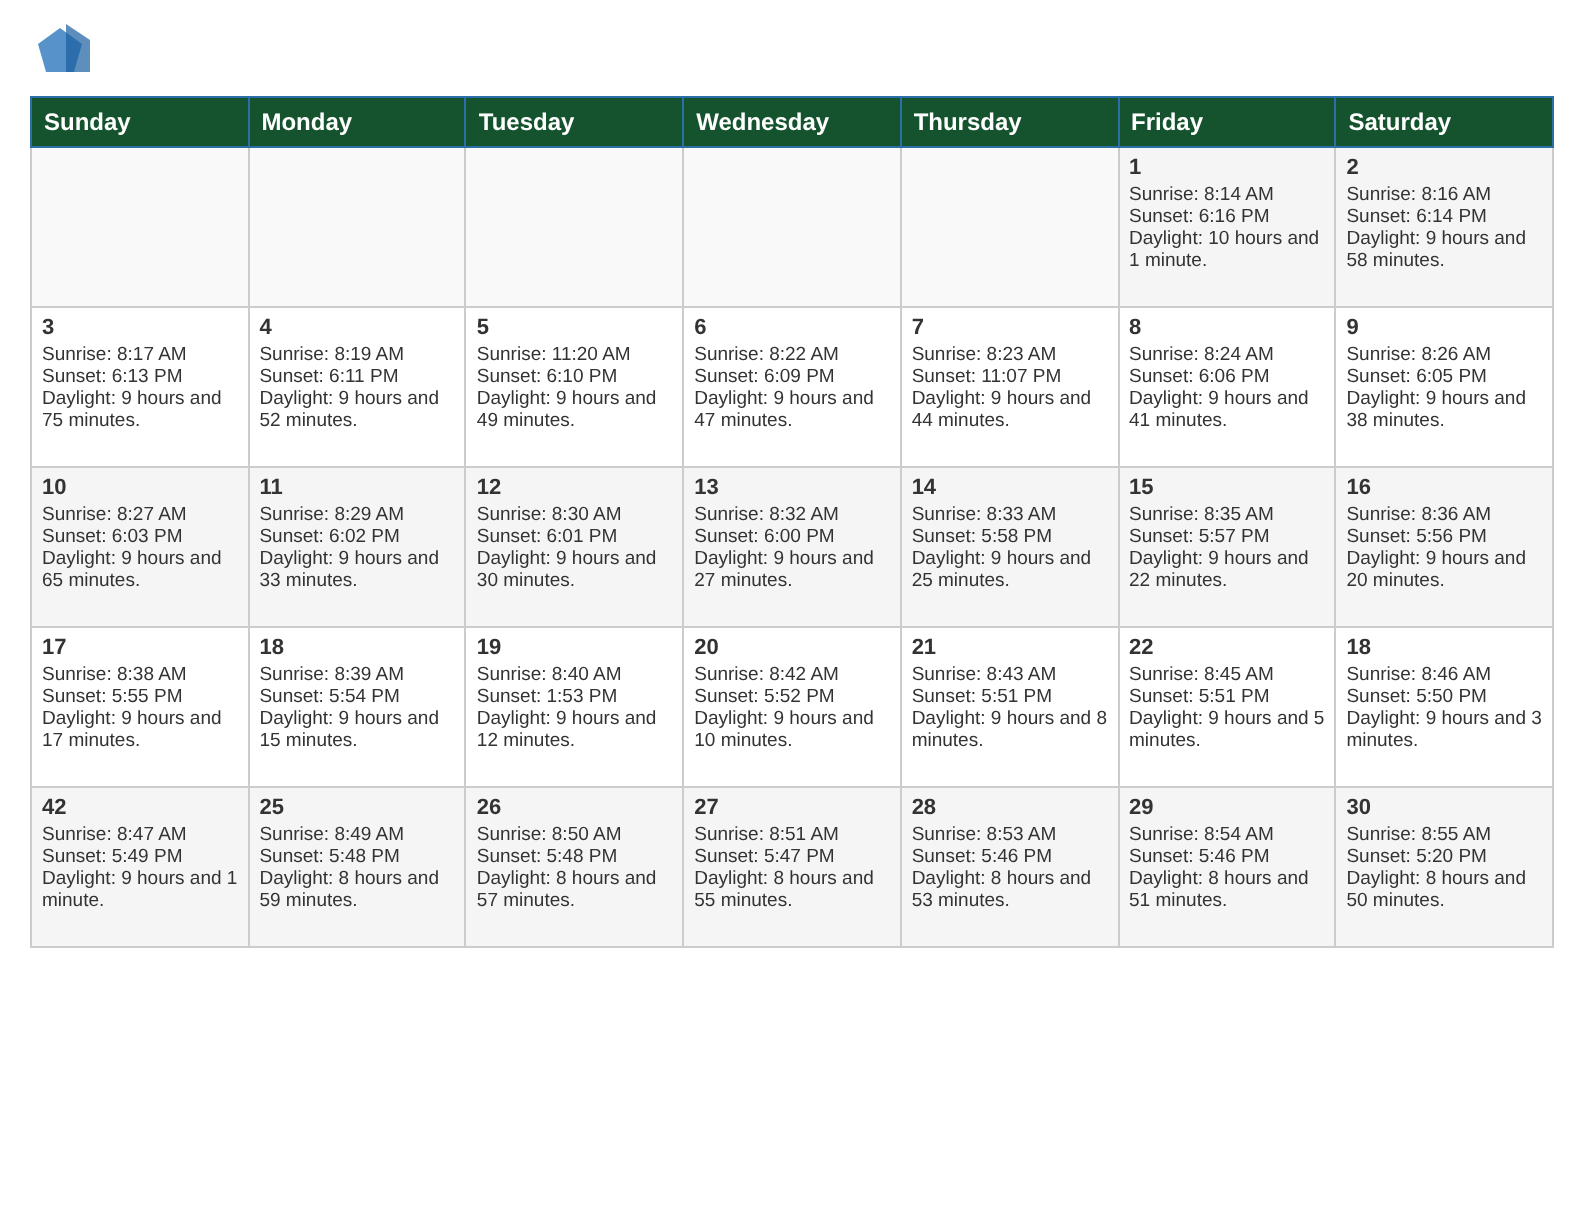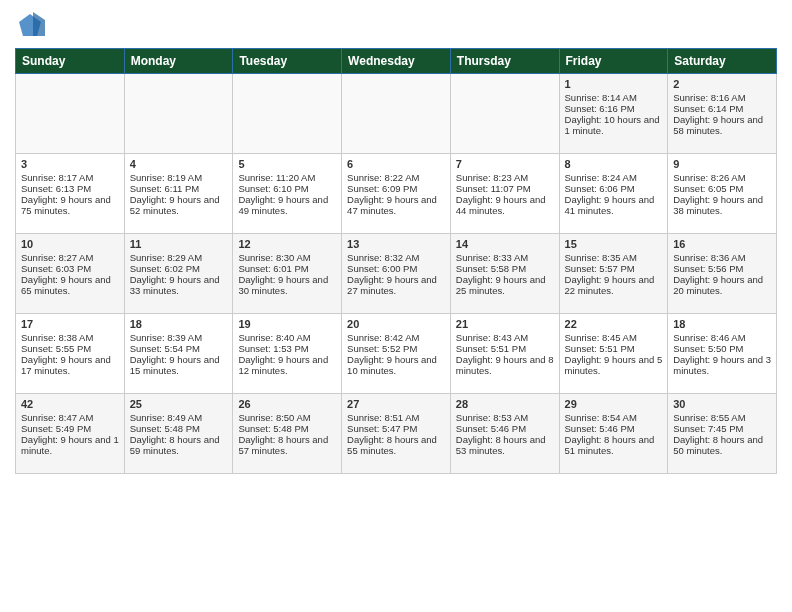--- a/index.html
+++ b/index.html
@@ -314,19 +314,19 @@
           </td>
           <td>
             <span class="day-num">29</span>
             <div>Sunrise: 8:54 AM</div>
             <div>Sunset: 5:46 PM</div>
             <div>Daylight: 8 hours and 51 minutes.</div>
           </td>
           <td>
             <span class="day-num">30</span>
             <div>Sunrise: 8:55 AM</div>
-            <div>Sunset: 7:45 PM</div>
+            <div>Sunset: 5:20 PM</div>
             <div>Daylight: 8 hours and 50 minutes.</div>
           </td>
         </tr>
       </tbody>
   </table>
 </div>
 
 </body></html>

